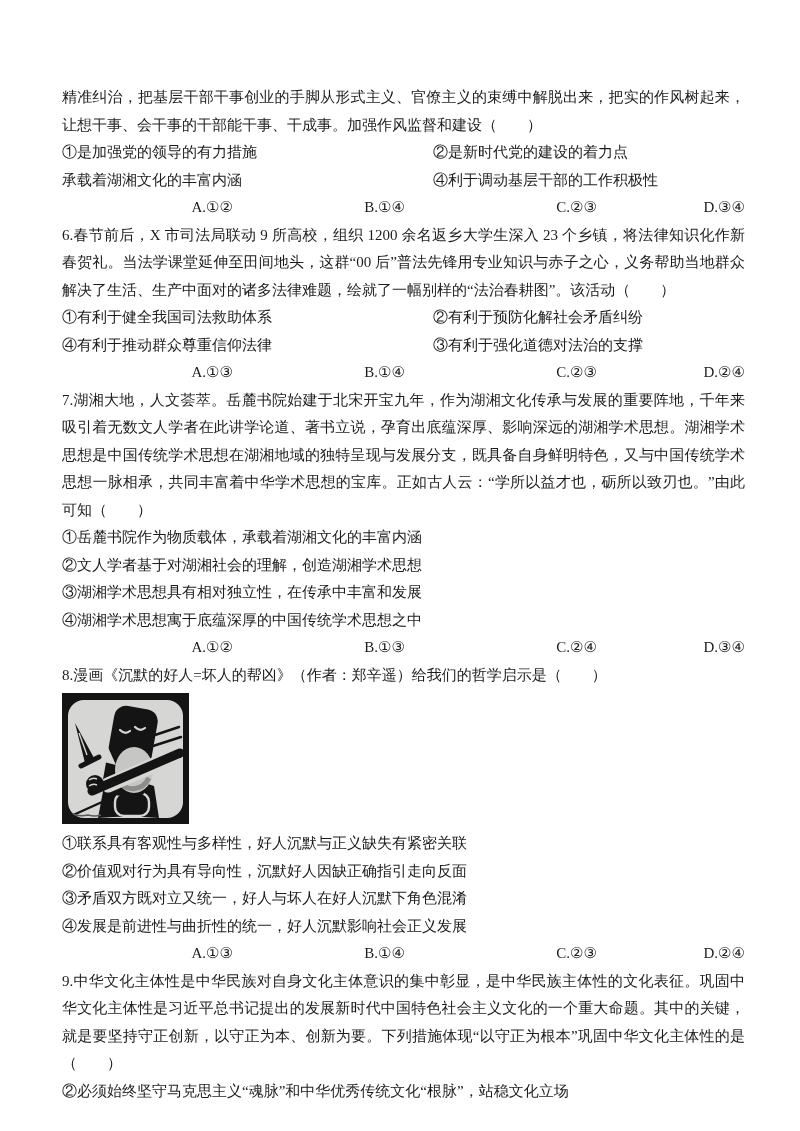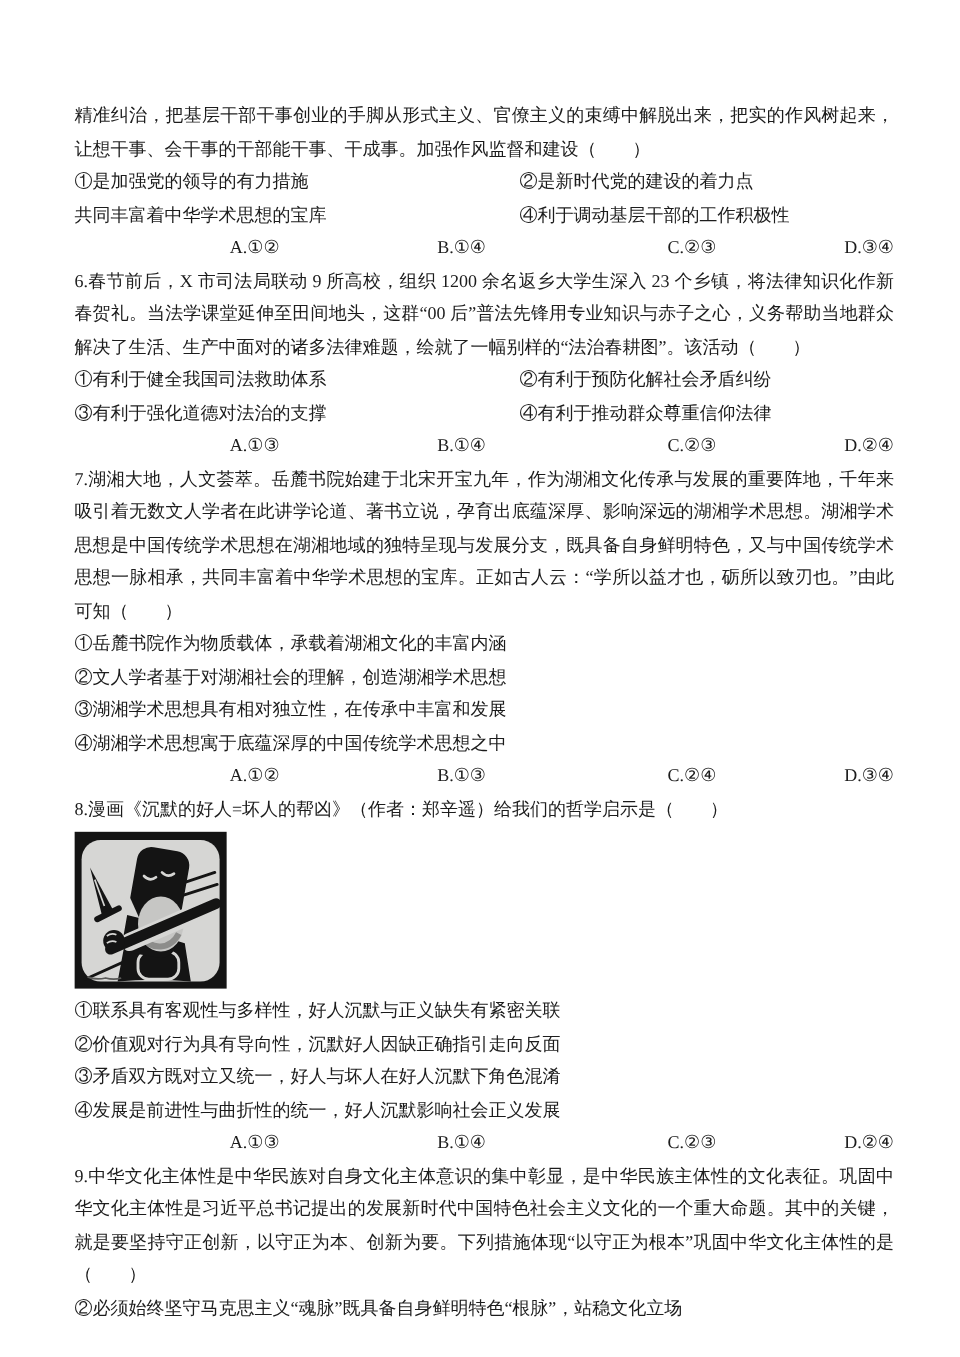--- a/index.html
+++ b/index.html
@@ -17,40 +17,40 @@
 
 <div class="page">
 
   <section>
     <p class="stem"><span></span><span>精准纠治，把基层干部干事创业的手脚从形式主义、官僚主义的束缚中解脱出来，把实的作风树起来，让想干事、会干事的干部能干事、干成事。加强作风监督和建设（　　）</span></p>
     <div class="row2">
       <span>①是加强党的领导的有力措施</span>
       <span>②是新时代党的建设的着力点</span>
     </div>
     <div class="row2">
-      <span>共同丰富着中华学术思想的宝库</span>
+      <span>承载着湖湘文化的丰富内涵</span>
       <span>④利于调动基层干部的工作积极性</span>
     </div>
     <div class="choices">
       <span>A.①②</span>
       <span>B.①④</span>
       <span>C.②③</span>
       <span>D.③④</span>
     </div>
   </section>
 
   <section>
     <p class="stem"><span>6.</span><span>春节前后，X 市司法局联动 9 所高校，组织 1200 余名返乡大学生深入 23 个乡镇，将法律知识化作新春贺礼。当法学课堂延伸至田间地头，这群“00 后”普法先锋用专业知识与赤子之心，义务帮助当地群众解决了生活、生产中面对的诸多法律难题，绘就了一幅别样的“法治春耕图”。该活动（　　）</span></p>
     <div class="row2">
       <span>①有利于健全我国司法救助体系</span>
       <span>②有利于预防化解社会矛盾纠纷</span>
     </div>
     <div class="row2">
+      <span>④有利于推动群众尊重信仰法律</span>
       <span>③有利于强化道德对法治的支撑</span>
-      <span>④有利于推动群众尊重信仰法律</span>
     </div>
     <div class="choices">
       <span>A.①③</span>
       <span>B.①④</span>
       <span>C.②③</span>
       <span>D.②④</span>
     </div>
   </section>
 
   <section>
@@ -126,17 +126,17 @@
     <div class="choices">
       <span>A.①③</span>
       <span>B.①④</span>
       <span>C.②③</span>
       <span>D.②④</span>
     </div>
   </section>
 
   <section>
     <p class="stem"><span>9.</span><span>中华文化主体性是中华民族对自身文化主体意识的集中彰显，是中华民族主体性的文化表征。巩固中华文化主体性是习近平总书记提出的发展新时代中国特色社会主义文化的一个重大命题。其中的关键，就是要坚持守正创新，以守正为本、创新为要。下列措施体现“以守正为根本”巩固中华文化主体性的是（　　）</span></p>
-    <p class="optline">②必须始终坚守马克思主义“魂脉”既具备自身鲜明特色“根脉”，站稳文化立场</p>
+    <p class="optline">②必须始终坚守马克思主义“魂脉”和中华优秀传统文化“根脉”，站稳文化立场</p>
 
   </section>
 
 </div>
 
 </body></html>

